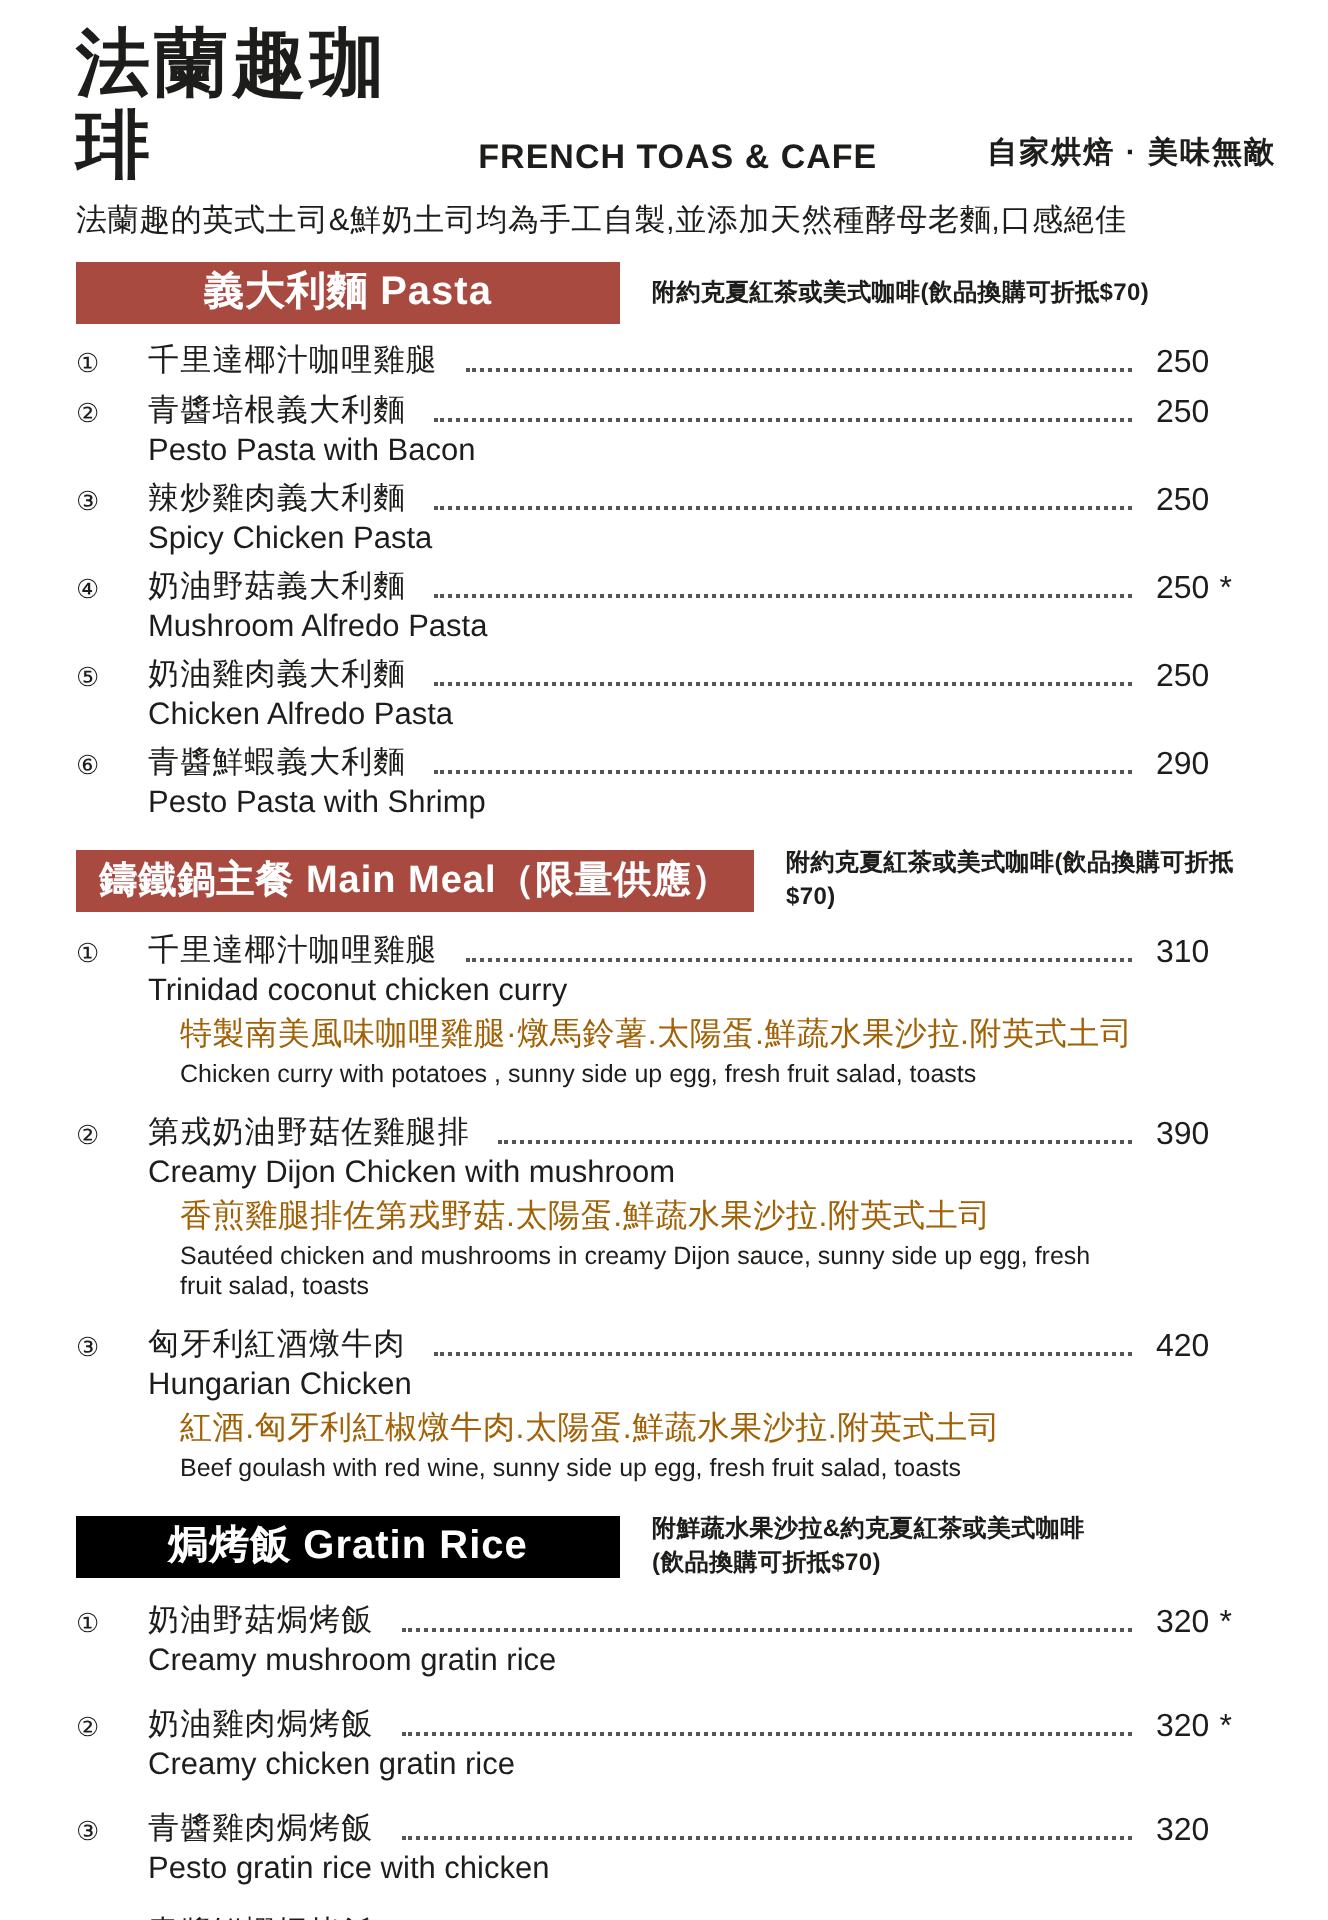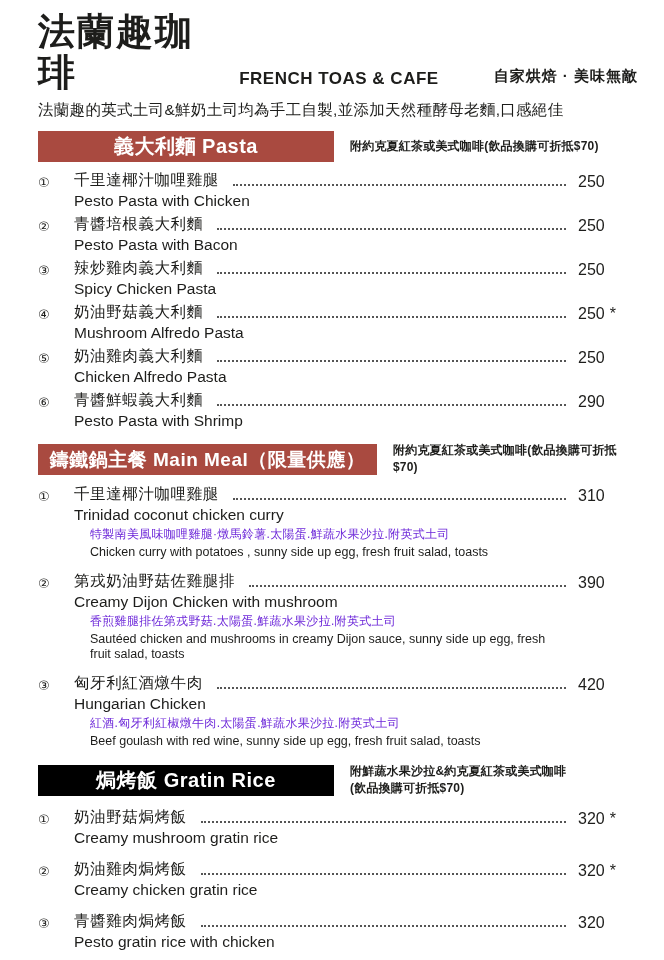--- a/index.html
+++ b/index.html
@@ -14,37 +14,37 @@
   .brand-row{display:flex;align-items:flex-end;gap:31px;}
   .brand-zh{font-size:37px;font-weight:800;letter-spacing:2px;line-height:1.1;}
   .brand-en{font-size:17px;font-weight:700;letter-spacing:0.5px;margin-left:12px;padding-bottom:4px;white-space:nowrap;}
   .tagline{font-size:15px;font-weight:600;margin-left:24px;padding-bottom:7px;white-space:nowrap;letter-spacing:1px;}
   .subtitle{font-size:15.5px;margin-top:7px;letter-spacing:0.3px;}
 
   
   .sec-head{display:flex;align-items:center;}
   .banner{background:#A94A40;color:#fff;font-weight:700;text-align:center;
           height:31px;line-height:31px;font-size:20px;letter-spacing:0.5px;white-space:nowrap;}
-  .w-narrow{width:296px;}
+  .w-narrow{width:272px;}
   .w-wide{width:344px;font-size:19px;}
   .note{margin-left:16px;font-size:12px;font-weight:700;line-height:1.4;letter-spacing:0.2px;}
 
   
   .items{margin-top:8px;}
   .item{margin-bottom:4px;}
   .item-main{margin-bottom:10px;}
   .item-gratin{margin-bottom:12px;}
   .row{display:flex;align-items:flex-end;}
   .num{flex:0 0 36px;font-size:13px;padding-bottom:1px;}
   .zh{font-size:15.5px;letter-spacing:0.6px;white-space:nowrap;}
   .leader{flex:1;border-bottom:2px dotted #555;margin:0 12px 5px 14px;min-width:30px;}
   .price-cell{flex:0 0 60px;font-size:16px;white-space:nowrap;}
   .mark{margin-left:5px;}
   .en{margin-left:36px;font-size:15.5px;margin-top:1px;}
-  .desc-zh{margin-left:52px;font-size:12px;margin-top:2px;color:#6d28d9;letter-spacing:0.3px;}
+  .desc-zh{margin-left:52px;font-size:16px;margin-top:2px;color:#a16207;letter-spacing:0.3px;}
   .desc-en{margin-left:52px;font-size:12.5px;margin-top:2px;max-width:468px;line-height:1.25;}
 
   .sec-pasta{margin-top:10px;}
   .sec-main{margin-top:12px;}
   .sec-gratin{margin-top:14px;}
   .sec-gratin .items{margin-top:10px;}
 </style>
 </head>
 <body style="color: rgb(29, 29, 27);">
 
@@ -66,21 +66,20 @@
     </div>
     <div class="items">
 
       <div class="item">
         <div class="row">
           <span class="num">①</span>
           <span class="zh">千里達椰汁咖哩雞腿</span>
           <span class="leader"></span>
           <span class="price-cell"><span>250</span><span class="mark"></span></span>
         </div>
-        <div class="en">Pesto Pasta with Chicken</div>
       </div>
 
       <div class="item">
         <div class="row">
           <span class="num">②</span>
           <span class="zh">青醬培根義大利麵</span>
           <span class="leader"></span>
           <span class="price-cell"><span>250</span><span class="mark"></span></span>
         </div>
         <div class="en">Pesto Pasta with Bacon</div>

